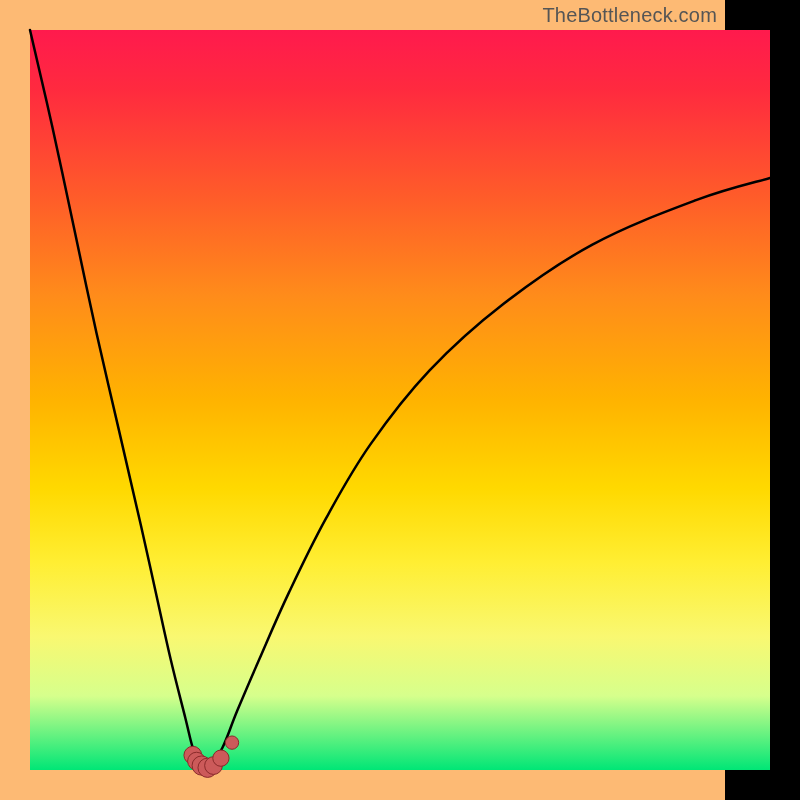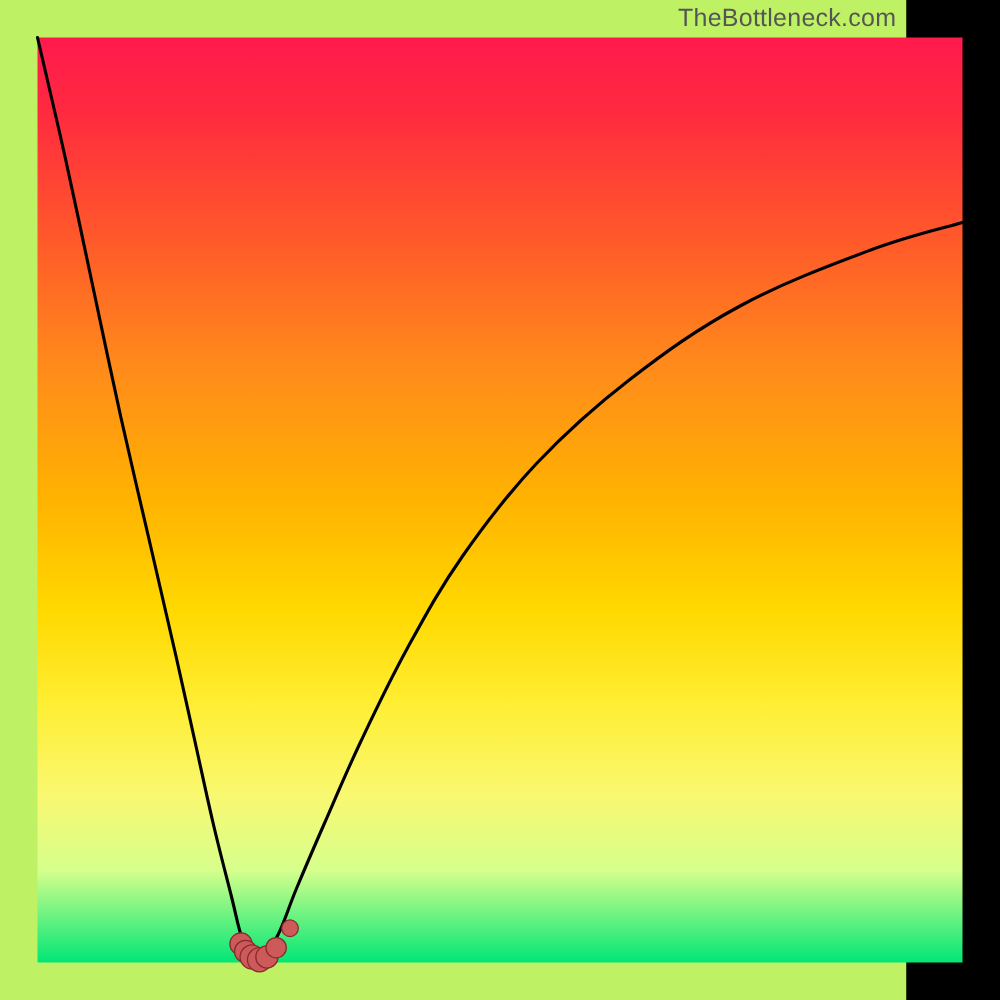--- a/index.html
+++ b/index.html
@@ -8,21 +8,21 @@
     width: 800px;
     height: 800px;
     overflow: hidden;
     background: #000;
     font-family: Arial, Helvetica, sans-serif;
   }
   .frame {
     position: relative;
     width: 725px;
     height: 800px;
-    background: #bef264;
+    background: #fdba74;
     text-decoration: underline;
   }
   .plot {
     position: absolute;
     left: 30px;
     top: 30px;
     width: 740px;
     height: 740px;
     background: linear-gradient(
       to bottom,

